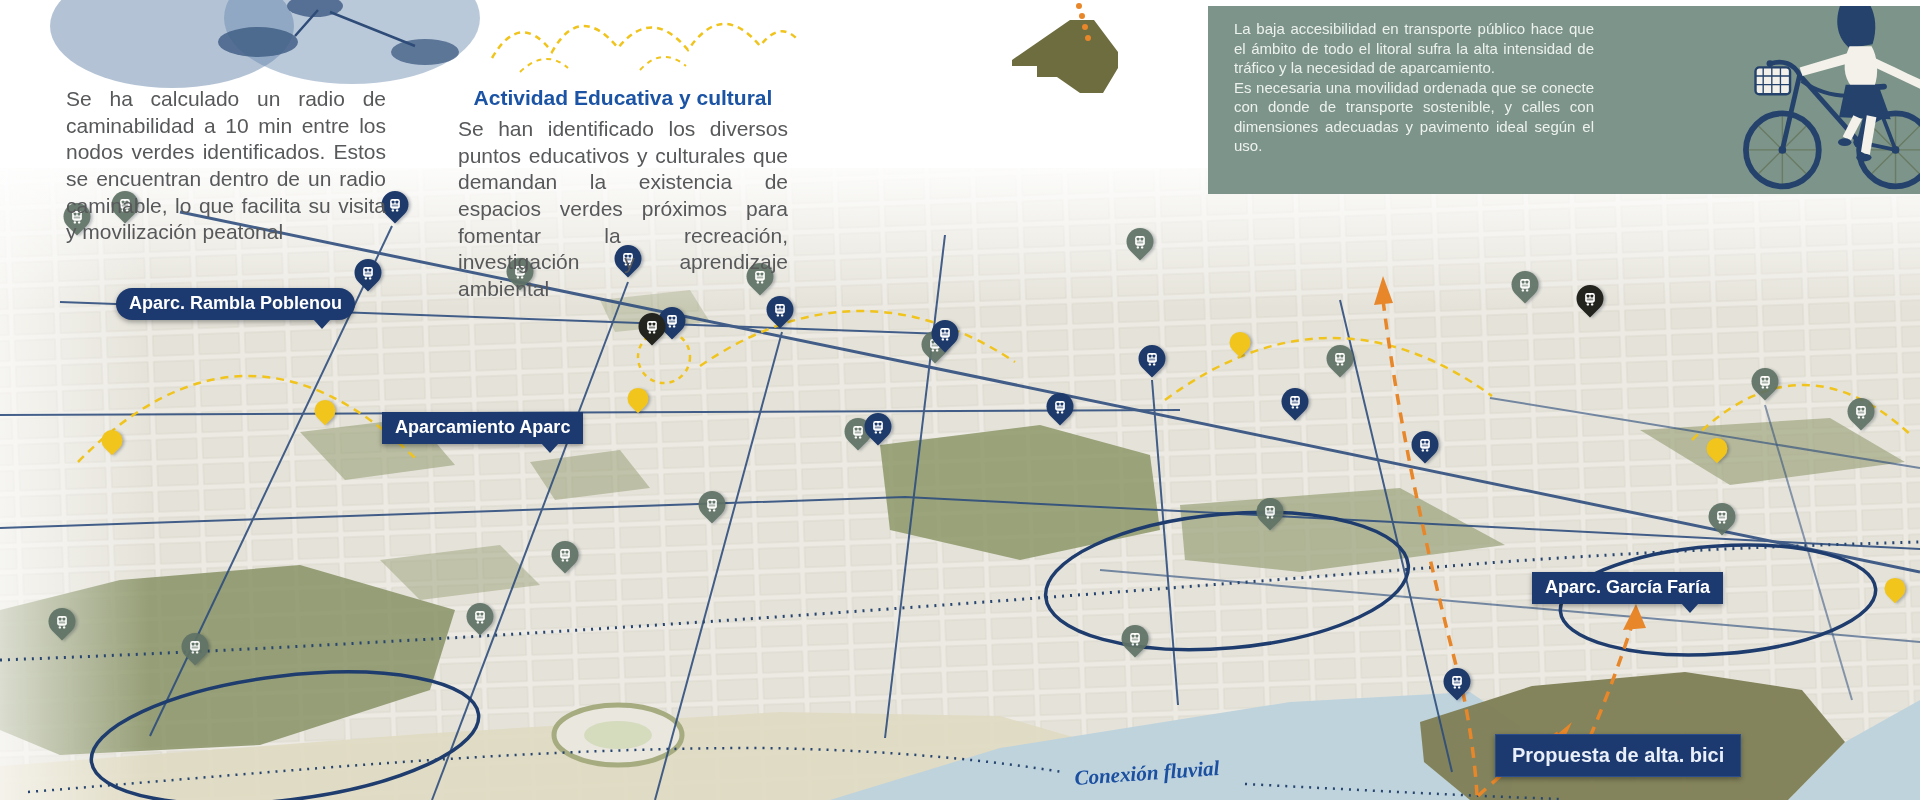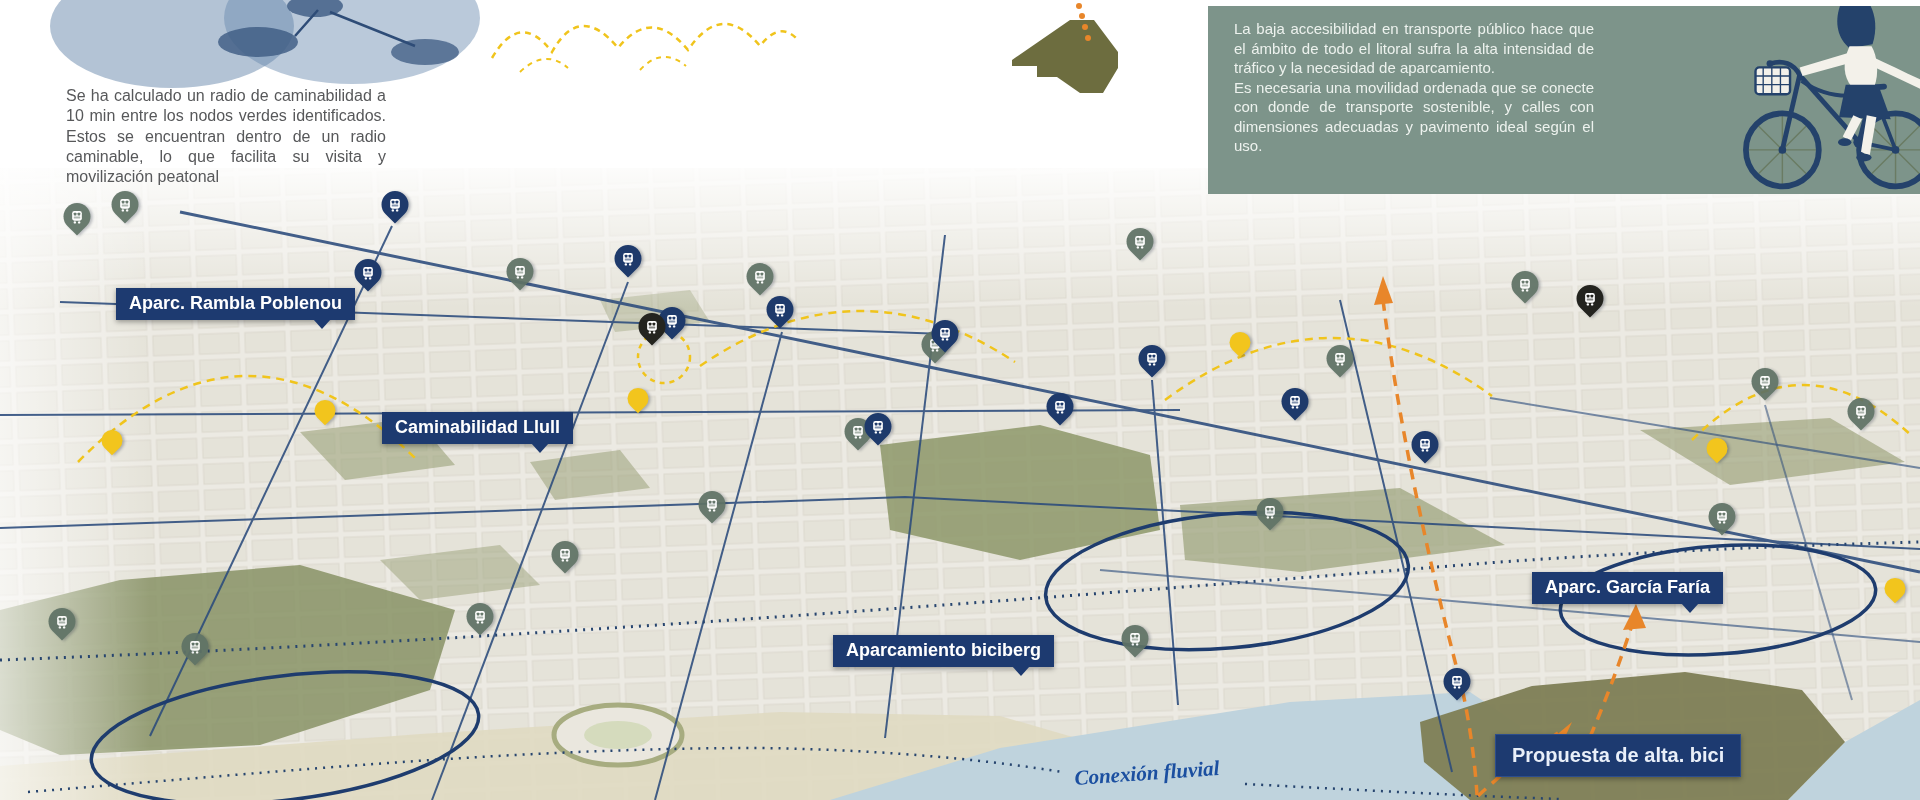--- a/index.html
+++ b/index.html
@@ -2,21 +2,21 @@
 <html><head>
 <meta charset="utf-8">
 <style>
   html,body{margin:0;padding:0;background:#fff;}
   #app{position:relative;width:1920px;height:800px;background:#ffffff;overflow:hidden;
        font-family:"Liberation Sans",sans-serif;}
   #bg{position:absolute;left:0;top:0;width:1920px;height:800px;z-index:1;}
   
   .sec{position:absolute;z-index:6;}
   .sec h2{margin:0 0 6px 0;text-align:center;font-size:21px;font-weight:bold;color:#1b53a5;}
-  .sec p{margin:0;font-size:16px;line-height:1.27;color:#57585a;text-align:justify;}
+  .sec p{margin:0;font-size:21px;line-height:1.27;color:#57585a;text-align:justify;}
   #sec-walk{left:66px;top:86px;width:320px;}
   #sec-edu{left:458px;top:86px;width:330px;}
   #sec-acc{left:838px;top:86px;width:362px;}
   
   .greenbox{position:absolute;left:1208px;top:6px;width:844px;height:188px;background:#7d948a;z-index:6;}
   .gb-text{position:absolute;left:26px;top:13px;width:360px;font-size:15px;line-height:1.3;
            color:#edf2ee;text-align:justify;}
   .gb-text p{margin:0;}
   .cyclists{position:absolute;right:2px;top:0;height:188px;z-index:2;}
   
@@ -155,20 +155,24 @@
       <circle cx="1088" cy="38" r="3" fill="#e8862a"></circle>
     </g>
 
     <text class="flow-text" x="1075" y="785" transform="rotate(-4 1075 785)" fill="#1b4fa0" font-size="21">Conexión fluvial</text>
   </svg>
 
   <section class="sec" id="sec-walk">
     <p>Se ha calculado un radio de caminabilidad a 10 min entre los nodos verdes identificados. Estos se encuentran dentro de un radio caminable, lo que facilita su visita y movilización peatonal</p>
   </section>
 
+  <section class="sec" id="sec-edu">
+    <h2>Actividad Educativa y cultural</h2>
+    <p>Se han identificado los diversos puntos educativos y culturales que demandan la existencia de espacios verdes próximos para fomentar la recreación, investigación y aprendizaje ambiental</p>
+  </section>
 
 
   <aside class="greenbox">
     <div class="gb-text">
       <p>La baja accesibilidad en transporte público hace que el ámbito de todo el litoral sufra la alta intensidad de tráfico y la necesidad de aparcamiento.</p>
       <p>Es necesaria una movilidad ordenada que se conecte con donde de transporte sostenible, y calles con dimensiones adecuadas y pavimento ideal según el uso.</p>
     </div>
 
     <svg class="cyclists" viewBox="0 0 330 196" width="330" height="188">
 
@@ -700,20 +704,19 @@
               <rect x="13" y="5" width="5" height="5" rx="1" fill="#24241f"></rect>
               <rect x="6" y="12" width="12" height="4" rx="1" fill="#24241f" opacity="0.55"></rect>
               <circle cx="8" cy="23" r="2.2" fill="#fff"></circle>
               <circle cx="16" cy="23" r="2.2" fill="#fff"></circle>
             </svg>
           </span>
         </div>
       </div>
     </div>
   <div class="labels">
-      <div class="map-label rambla tail" style="left: 116px; top: 288px;">Aparc. Rambla Poblenou</div>
-      <div class="map-label llull tail" style="left: 382px; top: 412px;">Caminabilidad Llull</div>
+      <div class="map-label rambla tail" style="left: 116px; top: 288px; border-radius: 16px;">Aparc. Rambla Poblenou</div>
+      <div class="map-label llull tail" style="left: 382px; top: 412px;">Aparcamiento Aparc</div>
       <div class="map-label garcia tail" style="left: 1532px; top: 572px;">Aparc. García Faría</div>
-      <div class="map-label biciberg tail" style="left: 833px; top: 635px;">Aparcamiento biciberg</div>
       <div class="map-label propuesta" style="left: 1495px; top: 734px;">Propuesta de alta. bici</div>
     </div>
 
 </div>
 
 </body></html>

